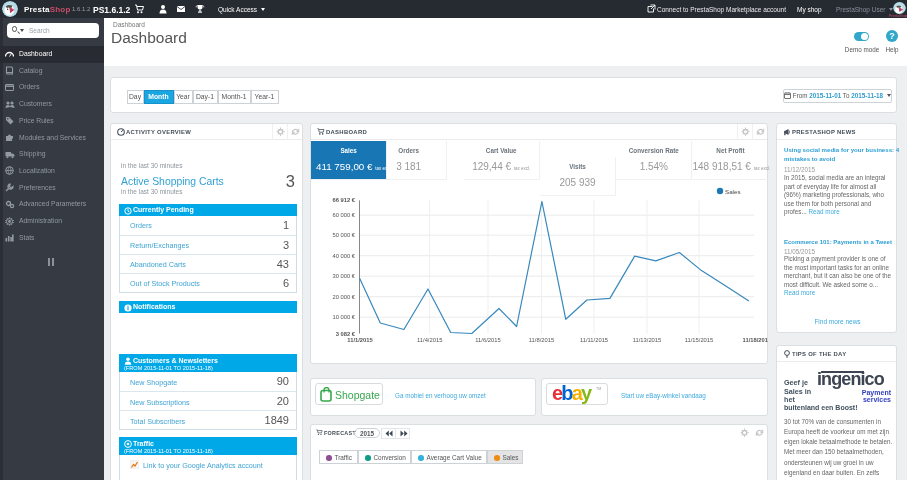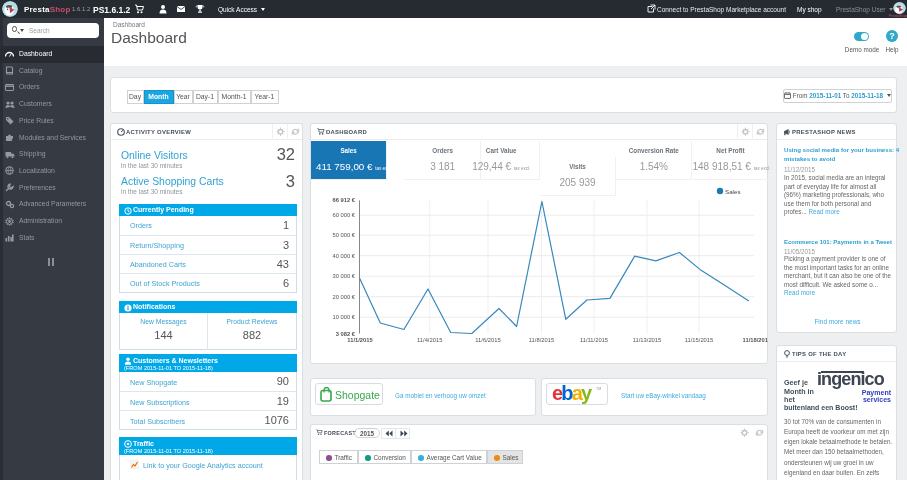--- a/index.html
+++ b/index.html
@@ -322,90 +322,79 @@
                 <g stroke="#c6c6c6" stroke-width="1">
                   <path d="M7.5 3.5 v1.5 M7.5 10.4 v1.5 M3.6 7.7 h1.5 M10.3 7.7 h1.5 M4.7 4.9 l1 1 M9.2 9.4 l1 1 M10.3 4.9 l-1 1 M5.8 9.4 l-1 1"></path>
                 </g>
               </svg></div>
             <div class="picon" style="right:0;"><svg width="15" height="15">
                 <path d="M4.6 8.5 a3 3 0 0 1 5.5-1.8 M10.4 7 a3 3 0 0 1 -5.5 1.8" fill="none" stroke="#c6c6c6" stroke-width="1.3"></path>
                 <path d="M10.7 4.8 v2.4 h-2.4 M4.3 10.7 v-2.4 h2.4" fill="none" stroke="#c6c6c6" stroke-width="1.1"></path>
               </svg></div>
           </div>
     </div>
-    <div class="bigrow" style="top:25.5px;"><span class="l">Online Visitors</span><span class="r">32</span></div>
     <div class="smallnote" style="top:37.5px;">in the last 30 minutes</div>
     <div class="bigrow" style="top:52px;"><span class="l">Active Shopping Carts</span><span class="r">3</span></div>
     <div class="smallnote" style="top:64px;">in the last 30 minutes</div>
 
     <div class="bluebar" style="top:80px; height:11.5px;">
       <svg width="8" height="8" viewBox="0 0 8 8">
             <circle cx="4" cy="4" r="3.2" fill="none" stroke="#fff" stroke-width="1"></circle>
             <path d="M4 2 v2.2 l1.5 0.8" stroke="#fff" stroke-width="0.9" fill="none"></path>
           </svg>
       <div class="t1" style="top:2px;">Currently Pending</div>
         </div>
     <div class="ltable" style="top:91.5px;">
       <div class="lrow">
             <span class="a">Orders</span>
             <span class="b">1</span>
           </div>
       <div class="lrow">
-            <span class="a">Return/Shopping</span>
+            <span class="a">Return/Exchanges</span>
             <span class="b">3</span>
           </div>
       <div class="lrow">
             <span class="a">Abandoned Carts</span>
             <span class="b">43</span>
           </div>
       <div class="lrow">
             <span class="a">Out of Stock Products</span>
             <span class="b">6</span>
           </div>
     </div>
 
     <div class="bluebar" style="top:177px; height:11.5px;">
       <svg width="8" height="8" viewBox="0 0 8 8">
             <circle cx="4" cy="4" r="3.6" fill="#fff"></circle>
             <rect x="3.4" y="3.2" width="1.2" height="3" fill="#00a8e8"></rect>
             <rect x="3.4" y="1.6" width="1.2" height="1.2" fill="#00a8e8"></rect>
           </svg>
       <div class="t1" style="top:2px;">Notifications</div>
         </div>
-    <div class="ntable" style="top:188.5px;">
-      <div class="ncell" style="left:0; border-right:1px solid #dbe7ee;">
-            <div class="h">New Messages</div>
-            <div class="v">144</div>
-          </div>
-      <div class="ncell" style="left:88px;">
-            <div class="h">Product Reviews</div>
-            <div class="v">882</div>
-          </div>
-    </div>
 
     <div class="bluebar" style="top:230px; height:18px;">
       <svg width="8" height="8" viewBox="0 0 8 8">
             <circle cx="4" cy="2.3" r="1.8" fill="#fff"></circle>
             <path d="M0.8 7.8 Q0.8 4.6 4 4.6 Q7.2 4.6 7.2 7.8 Z" fill="#fff"></path>
           </svg>
       <div class="t1">Customers &amp; Newsletters</div>
           <div class="t2">(FROM 2015-11-01 TO 2015-11-18)</div>
         </div>
     <div class="ltable" style="top:248px;">
       <div class="lrow">
             <span class="a">New Shopgate</span>
             <span class="b">90</span>
           </div>
       <div class="lrow">
             <span class="a">New Subscriptions</span>
-            <span class="b">19</span>
+            <span class="b">20</span>
           </div>
       <div class="lrow">
             <span class="a">Total Subscribers</span>
-            <span class="b">1076</span>
+            <span class="b">1849</span>
           </div>
     </div>
 
     <div class="bluebar" style="top:313px; height:18px;">
       <svg width="8" height="8" viewBox="0 0 8 8">
             <circle cx="4" cy="4" r="3.4" fill="none" stroke="#fff" stroke-width="1"></circle>
             <circle cx="4" cy="4" r="1.3" fill="#fff"></circle>
           </svg>
       <div class="t1">Traffic</div>
           <div class="t2">(FROM 2015-11-01 TO 2015-11-18)</div>
@@ -440,21 +429,21 @@
               <div class="picon" style="right:0;"><svg width="15" height="15">
                   <path d="M4.6 8.5 a3 3 0 0 1 5.5-1.8 M10.4 7 a3 3 0 0 1 -5.5 1.8" fill="none" stroke="#c6c6c6" stroke-width="1.3"></path>
                   <path d="M10.7 4.8 v2.4 h-2.4 M4.3 10.7 v-2.4 h2.4" fill="none" stroke="#c6c6c6" stroke-width="1.1"></path>
                 </svg></div>
             </div>
       </div>
       <div class="kpi sel" style="left:0;">
             <div class="kl">Sales</div>
             <div class="kv">411 759,00 € <small>tax excl.</small></div>
           </div>
-      <div class="kpi" style="left:94px;">
+      <div class="kpi" style="left:60px;">
             <div class="kl">Orders</div>
             <div class="kv">3 181</div>
           </div>
       <div class="kpi" style="left:152.6px;">
             <div class="kl">Cart Value</div>
             <div class="kv">129,44 € <small>tax excl.</small></div>
           </div>
       <div class="kpi" style="left:228.9px;margin-top:16px;">
             <div class="kl">Visits</div>
             <div class="kv">205 939</div>
@@ -583,20 +572,20 @@
         <svg class="hico" width="8" height="8" viewBox="0 0 8 8">
               <circle cx="4" cy="3" r="2.4" fill="none" stroke="#49515c" stroke-width="1"></circle>
               <path d="M3 6 h2 M3.3 7.2 h1.4" stroke="#49515c" stroke-width="0.9"></path>
             </svg>
         <div class="ttl">TIPS OF THE DAY</div>
       </div>
       <div id="ingen">
             <div class="word">ingenico<div style="position:absolute;left:3.5px;top:2.2px;width:43px;height:2.2px;background:#3e4552;"></div></div>
             <div class="pay">Payment<br>services</div>
           </div>
-      <div id="tip-title">Geef je Month in het</div>
+      <div id="tip-title">Geef je Sales in het</div>
       <div id="tip-title2">buitenland een Boost!</div>
       <div id="tip-body" style="white-space:nowrap;">30 tot 70% van de consumenten in<br>Europa heeft de voorkeur om met zijn<br>eigen lokale betaalmethode te betalen.<br>Met meer dan 150 betaalmethoden,<br>ondersteunen wij uw groei in uw<br>eigenland en daar buiten. En zelfs<br>beter: u kun de belangrijke<br>betaalmethoden activeren met een</div>
     </div>
   </div>
 </div>
 
 </div>
 
 </body></html>

